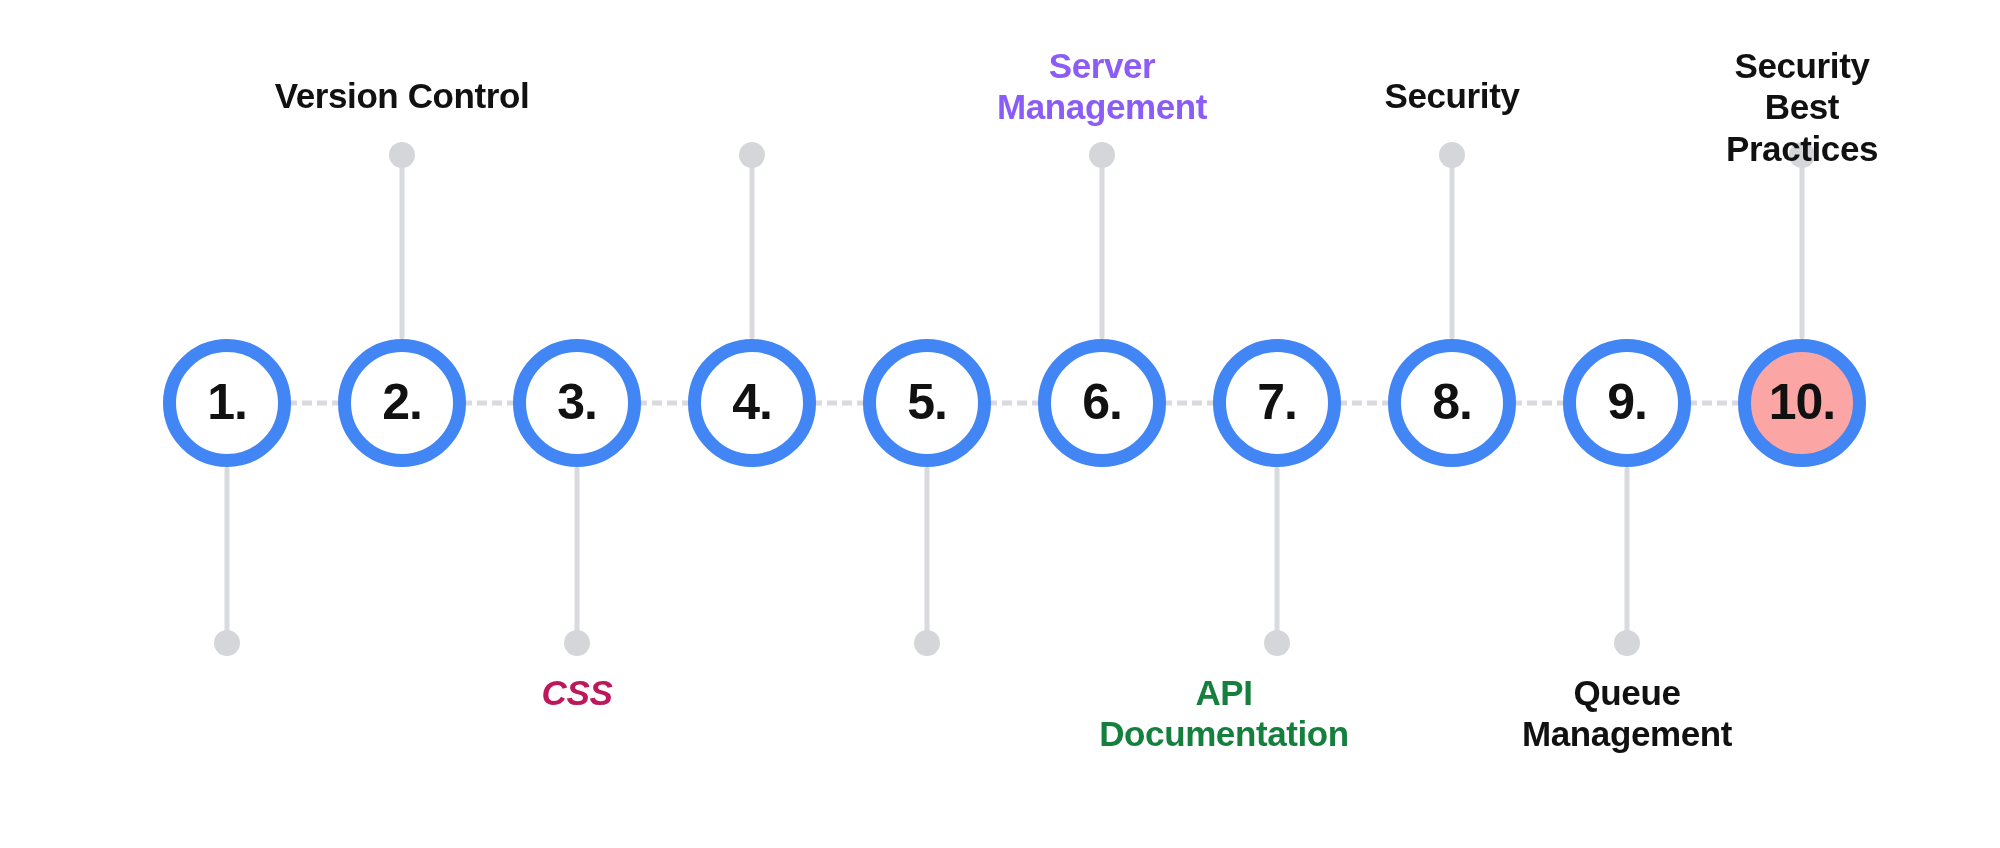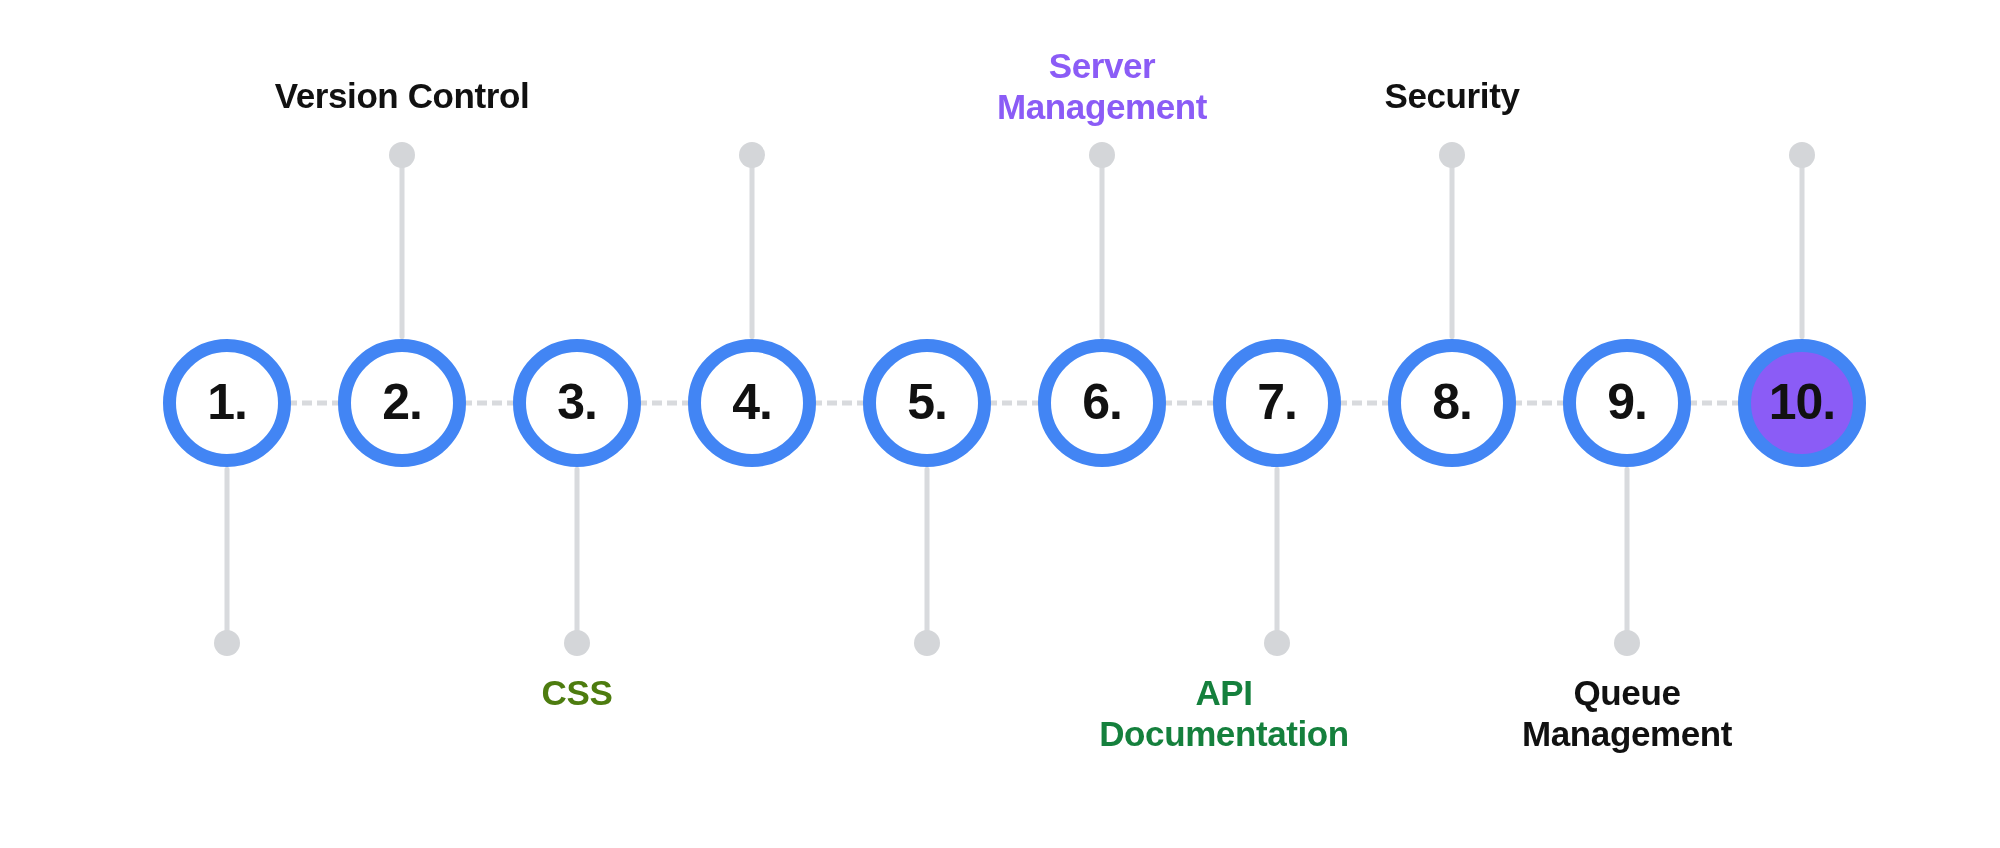--- a/index.html
+++ b/index.html
@@ -106,21 +106,21 @@
     <div class="stem-dot" style="left: 402px; top: 155px; background: rgb(212, 214, 217);"></div>
     <div class="node" style="left: 402px; top: 403px; border-color: rgb(66, 133, 244); background: rgb(255, 255, 255);">
       <span class="node-num" style="color: rgb(17, 17, 17);">2.</span>
     </div>
     <div class="label top" style="left: 402px; color: rgb(17, 17, 17); top: 75px;">Version Control</div>
     <div class="stem" style="left: 577px; background: rgb(216, 218, 221); top: 467px; height: 176px;"></div>
     <div class="stem-dot" style="left: 577px; top: 643px; background: rgb(212, 214, 217);"></div>
     <div class="node" style="left: 577px; top: 403px; border-color: rgb(66, 133, 244); background: rgb(255, 255, 255);">
       <span class="node-num" style="color: rgb(17, 17, 17);">3.</span>
     </div>
-    <div class="label bottom" style="left: 577px; color: #4d7c0f; top: 672px;">CSS</div>
+    <div class="label bottom" style="left: 577px; color: #be185d; top: 672px; font-style: italic;">CSS</div>
     <div class="stem" style="left: 752px; background: rgb(216, 218, 221); top: 155px; height: 184px;"></div>
     <div class="stem-dot" style="left: 752px; top: 155px; background: rgb(212, 214, 217);"></div>
     <div class="node" style="left: 752px; top: 403px; border-color: rgb(66, 133, 244); background: rgb(255, 255, 255);">
       <span class="node-num" style="color: rgb(17, 17, 17);">4.</span>
     </div>
     <div class="stem" style="left: 927px; background: rgb(216, 218, 221); top: 467px; height: 176px;"></div>
     <div class="stem-dot" style="left: 927px; top: 643px; background: rgb(212, 214, 217);"></div>
     <div class="node" style="left: 927px; top: 403px; border-color: rgb(66, 133, 244); background: rgb(255, 255, 255);">
       <span class="node-num" style="color: rgb(17, 17, 17);">5.</span>
     </div>
@@ -146,16 +146,18 @@
     <div class="label top" style="left: 1452px; color: rgb(17, 17, 17); top: 75px;">Security</div>
     <div class="stem" style="left: 1627px; background: rgb(216, 218, 221); top: 467px; height: 176px;"></div>
     <div class="stem-dot" style="left: 1627px; top: 643px; background: rgb(212, 214, 217);"></div>
     <div class="node" style="left: 1627px; top: 403px; border-color: rgb(66, 133, 244); background: rgb(255, 255, 255);">
       <span class="node-num" style="color: rgb(17, 17, 17);">9.</span>
     </div>
     <div class="label bottom" style="left: 1627px; color: rgb(17, 17, 17); top: 672px;">Queue
 Management</div>
     <div class="stem" style="left: 1802px; background: rgb(216, 218, 221); top: 155px; height: 184px;"></div>
     <div class="stem-dot" style="left: 1802px; top: 155px; background: rgb(212, 214, 217);"></div>
-    <div class="node" style="left: 1802px; top: 403px; border-color: rgb(66, 133, 244); background: #8b5cf6;">
+    <div class="node" style="left: 1802px; top: 403px; border-color: rgb(66, 133, 244); background: #fca5a5;">
       <span class="node-num" style="color: rgb(17, 17, 17);">10.</span>
     </div>
+    <div class="label top" style="left: 1802px; color: rgb(17, 17, 17); top: 45px;">Security Best
+Practices</div>
   </div>
 
 </body></html>

